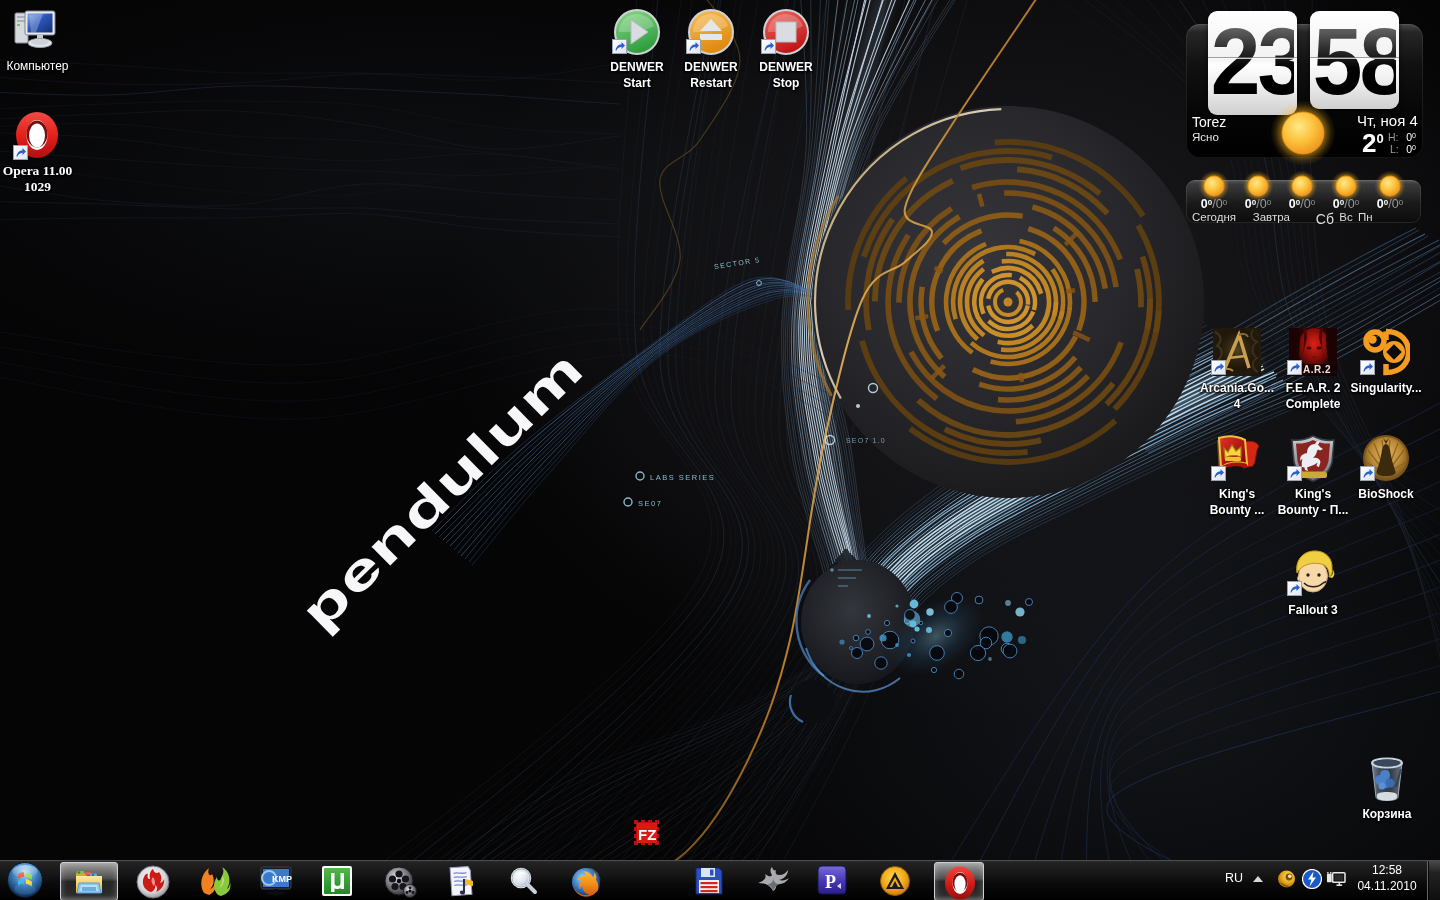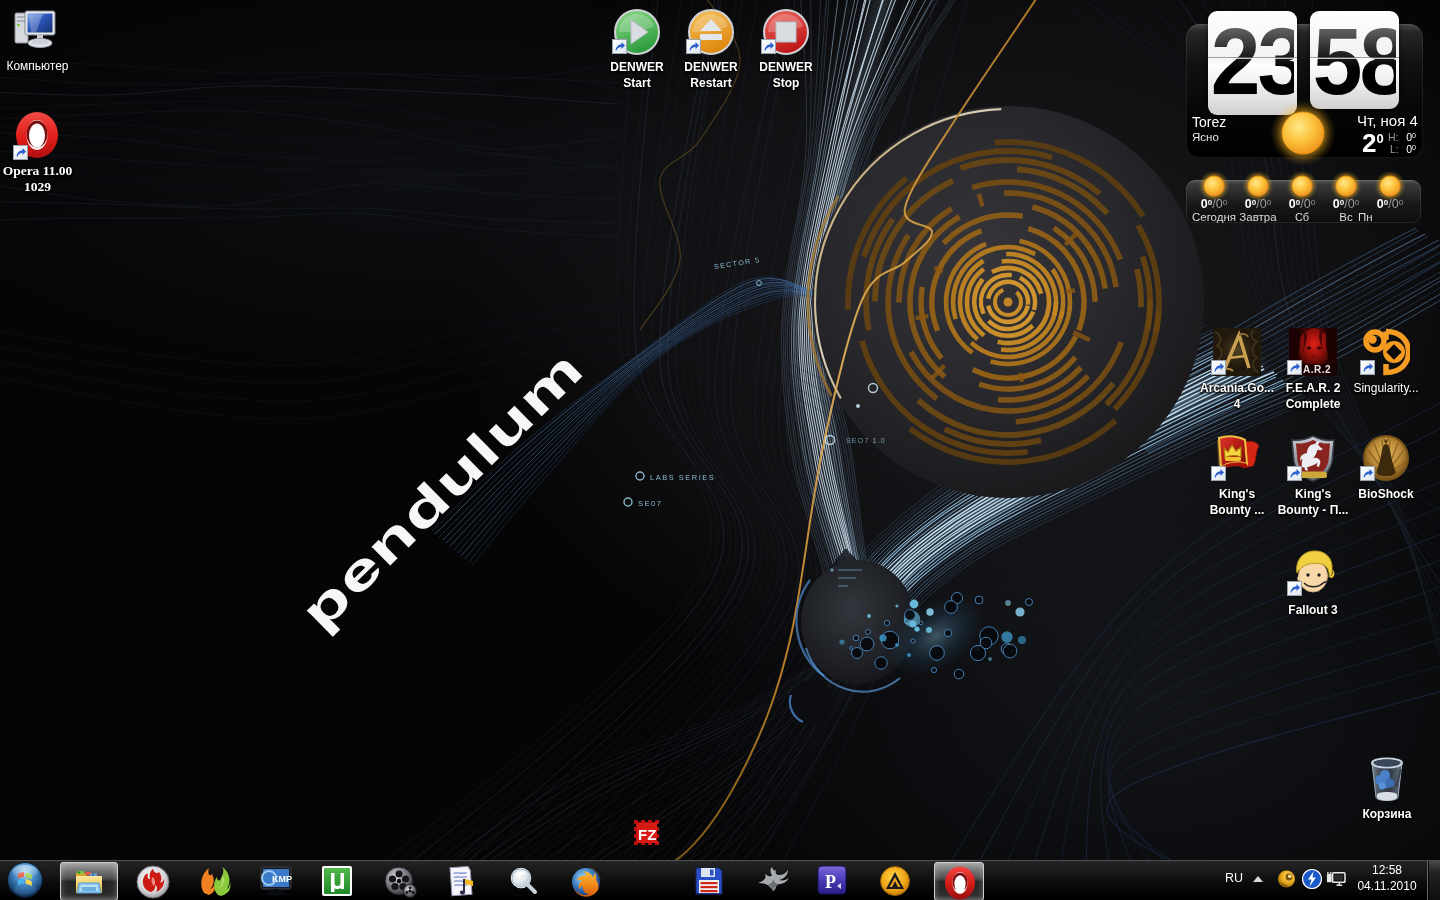--- a/index.html
+++ b/index.html
@@ -552,39 +552,39 @@
 <radialGradient id="fs1h" cx="50%" cy="50%" r="50%">
 <stop offset="62%" stop-color="#ffb820" stop-opacity="0.55"></stop>
         <stop offset="85%" stop-color="#ffb820" stop-opacity="0.15"></stop>
         <stop offset="100%" stop-color="#ffb820" stop-opacity="0"></stop>
 </radialGradient>
     </defs>
 <circle cx="20" cy="20" r="15.5" fill="url(#fs1h)"></circle>
 <circle cx="20" cy="20" r="10" fill="url(#fs1)" stroke="#e8920f" stroke-width="0.8"></circle>
 </svg>
 <div class="abs" style="left:1228px;top:197px;width:60px;text-align:center;color:#fff;font-size:12.5px;font-weight:bold;">0<span style="font-size:8px;vertical-align:3px;">0</span><span style="color:#9a9a9a;font-weight:normal;">/0<span style="font-size:8px;vertical-align:3px;">0</span></span></div>
-<div class="abs" style="left:1226px;top:211px;width:64px;text-align:center;color:#ddd;font-size:11.5px;">Завтра</div>
+<div class="abs" style="left:1226px;top:211px;width:64px;text-align:right;color:#ddd;font-size:11.5px;">Завтра</div>
 <svg class="abs" style="left:1282px;top:166px" width="40" height="40" viewBox="0 0 40 40">
 <defs>
       <radialGradient id="fs2" cx="40%" cy="35%" r="65%">
 <stop offset="0%" stop-color="#ffe98a"></stop>
         <stop offset="55%" stop-color="#fcc23c"></stop>
         <stop offset="100%" stop-color="#f09820"></stop>
 </radialGradient>
 <radialGradient id="fs2h" cx="50%" cy="50%" r="50%">
 <stop offset="62%" stop-color="#ffb820" stop-opacity="0.55"></stop>
         <stop offset="85%" stop-color="#ffb820" stop-opacity="0.15"></stop>
         <stop offset="100%" stop-color="#ffb820" stop-opacity="0"></stop>
 </radialGradient>
     </defs>
 <circle cx="20" cy="20" r="15.5" fill="url(#fs2h)"></circle>
 <circle cx="20" cy="20" r="10" fill="url(#fs2)" stroke="#e8920f" stroke-width="0.8"></circle>
 </svg>
 <div class="abs" style="left:1272px;top:197px;width:60px;text-align:center;color:#fff;font-size:12.5px;font-weight:bold;">0<span style="font-size:8px;vertical-align:3px;">0</span><span style="color:#9a9a9a;font-weight:normal;">/0<span style="font-size:8px;vertical-align:3px;">0</span></span></div>
-<div class="abs" style="left:1270px;top:211px;width:64px;text-align:center;color:#ddd;font-size:11px;">Сб</div>
+<div class="abs" style="left:1270px;top:211px;width:64px;text-align:right;color:#ddd;font-size:14px;">Сб</div>
 <svg class="abs" style="left:1326px;top:166px" width="40" height="40" viewBox="0 0 40 40">
 <defs>
       <radialGradient id="fs3" cx="40%" cy="35%" r="65%">
 <stop offset="0%" stop-color="#ffe98a"></stop>
         <stop offset="55%" stop-color="#fcc23c"></stop>
         <stop offset="100%" stop-color="#f09820"></stop>
 </radialGradient>
 <radialGradient id="fs3h" cx="50%" cy="50%" r="50%">
 <stop offset="62%" stop-color="#ffb820" stop-opacity="0.55"></stop>
         <stop offset="85%" stop-color="#ffb820" stop-opacity="0.15"></stop>
@@ -670,21 +670,21 @@
 </g>
 <circle cx="10.5" cy="11.5" r="4.2" fill="#f49b22"></circle>
 <circle cx="32" cy="24" r="11" fill="#f49b22"></circle>
 <rect x="26.5" y="18.5" width="11" height="11" fill="#0a0a0a" transform="rotate(45 32 24)"></rect>
 </svg>
 <div class="sc" style="left:1360px;top:360px">
     <svg width="13" height="13" viewBox="0 0 13 13">
       <path d="M2.5,10.5 C3,6.5 5.5,4.5 8.5,4.2 L8.5,2 L12,5.5 L8.5,9 L8.5,6.8 C6,7 4,8.5 3.5,10.5 Z" fill="#2a5fd0"></path>
     </svg>
   </div>
-<div class="lbl" style="left:1338px;top:380px;width:96px;font-weight:normal;">Singularity...</div>
+<div class="lbl" style="left:1338px;top:380px;width:96px;font-weight:bold;">Singularity...</div>
 <svg class="abs" style="left:1213px;top:434px" width="48" height="48" viewBox="0 0 48 48">
 <defs>
       <linearGradient id="kbg" x1="0" y1="0" x2="1" y2="1">
 <stop offset="0%" stop-color="#e03428"></stop>
         <stop offset="60%" stop-color="#a81410"></stop>
         <stop offset="100%" stop-color="#700808"></stop>
 </linearGradient>
     </defs>
 <path d="M30,8 C38,6 44,8 46,12 C42,18 44,26 40,32 L30,34Z" fill="#d42814" stroke="#8a1008" stroke-width="1"></path>
 <path d="M8,6 L10,44 L6,44 L4,6Z" fill="#6a4a20"></path>

